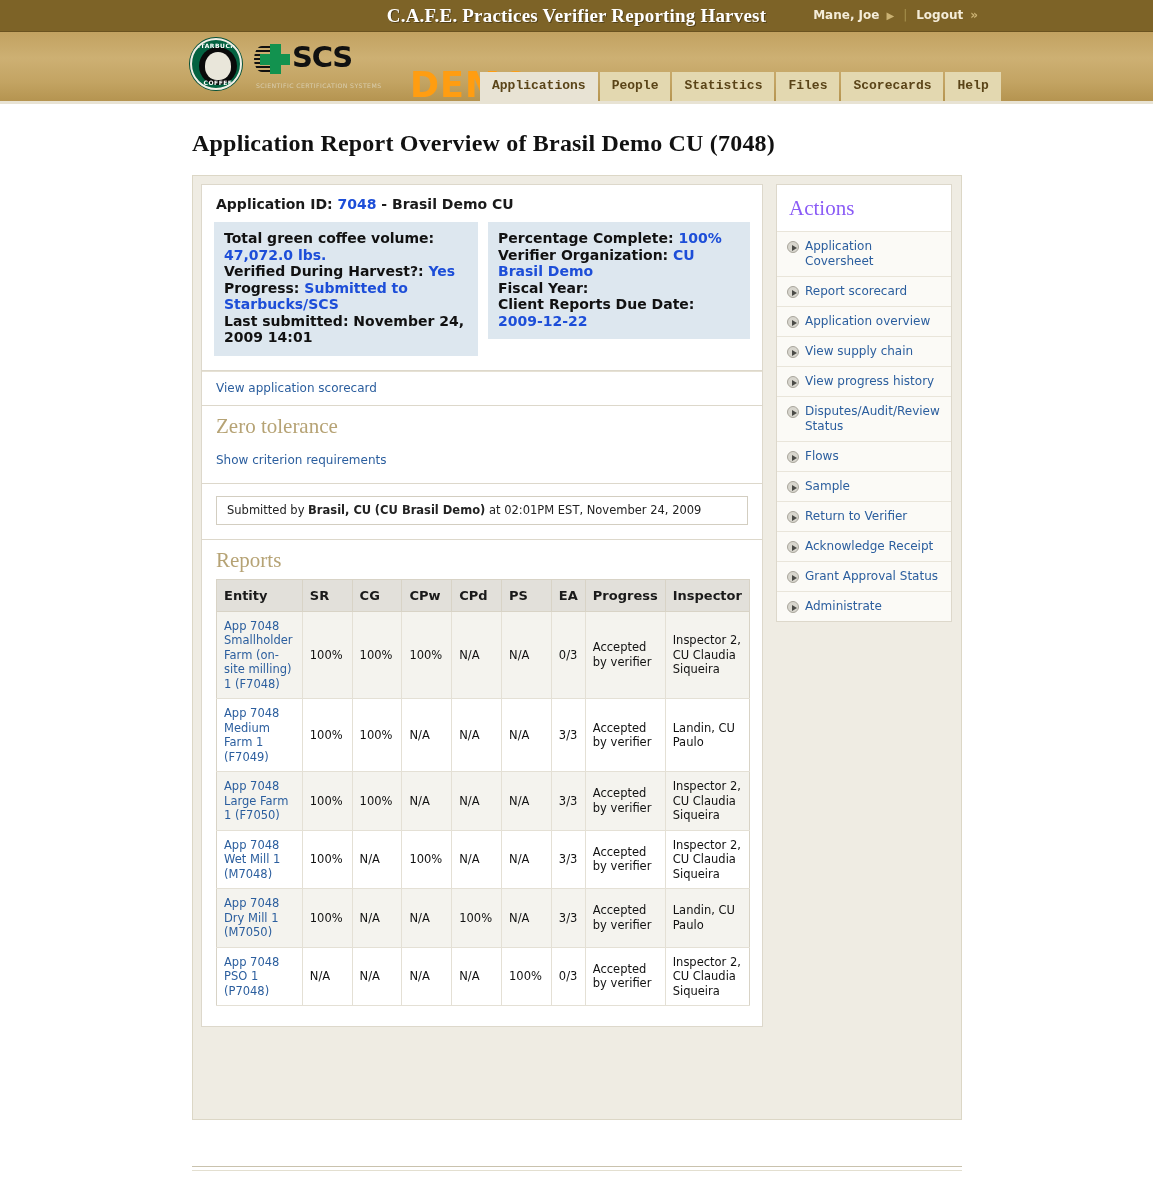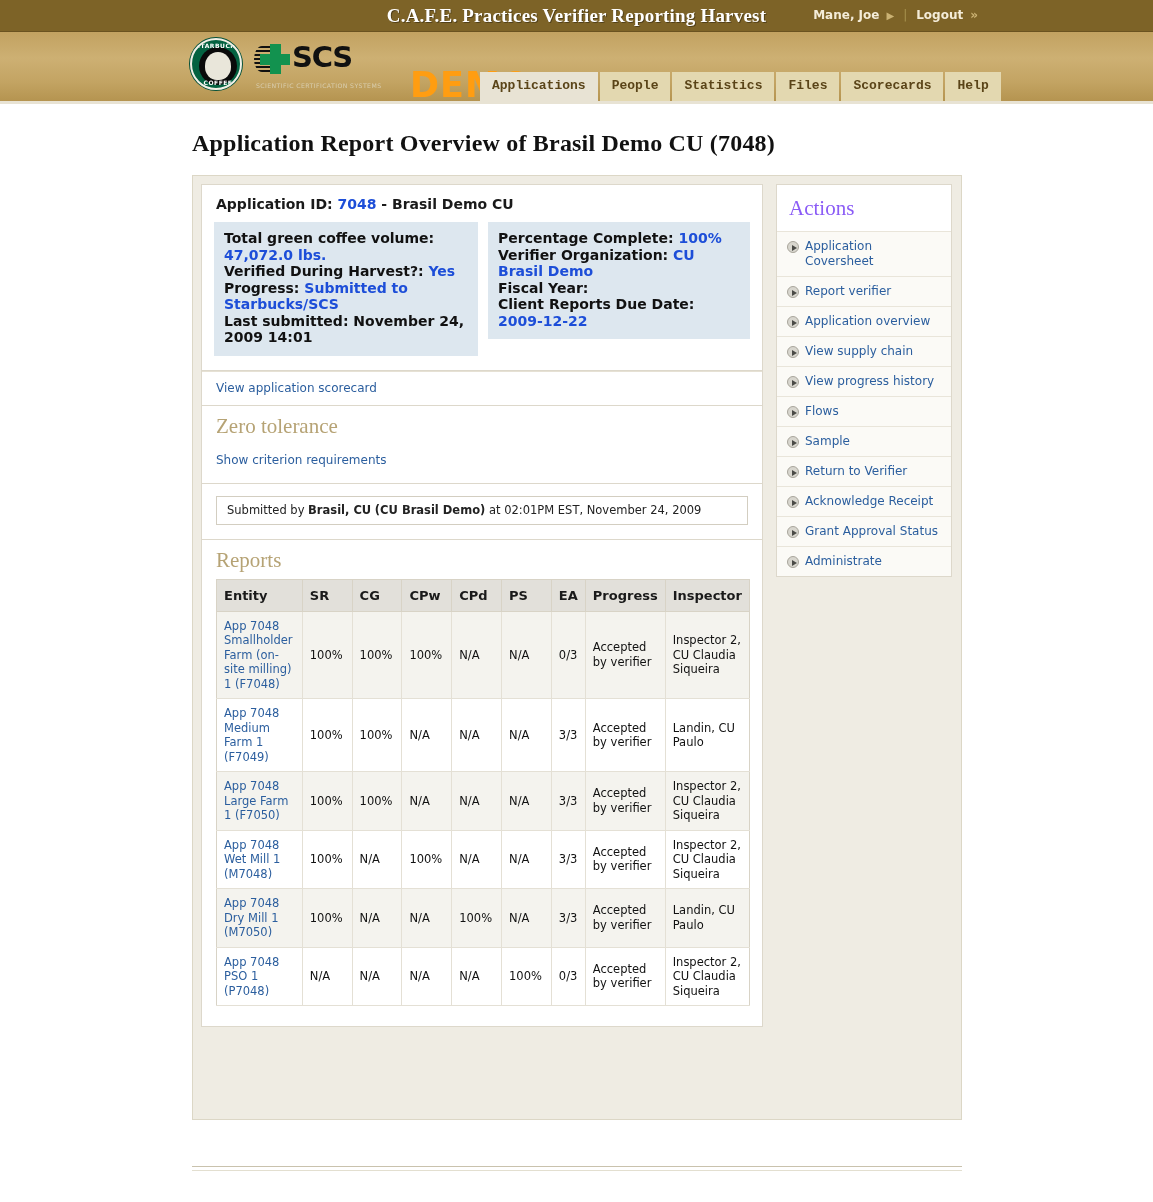--- a/index.html
+++ b/index.html
@@ -567,33 +567,37 @@
     <div class="col-side">
       <div class="actions-box">
         <div class="actions-title">Actions</div>
         <div id="actions-list">
             <div class="action-item">
               <span class="play-icon"></span>
               <span class="action-label">Application Coversheet</span>
             </div>
             <div class="action-item">
               <span class="play-icon"></span>
-              <span class="action-label">Report verifier</span>
+              <span class="action-label">Report scorecard</span>
             </div>
             <div class="action-item">
               <span class="play-icon"></span>
               <span class="action-label">Application overview</span>
             </div>
             <div class="action-item">
               <span class="play-icon"></span>
               <span class="action-label">View supply chain</span>
             </div>
             <div class="action-item">
               <span class="play-icon"></span>
               <span class="action-label">View progress history</span>
+            </div>
+            <div class="action-item">
+              <span class="play-icon"></span>
+              <span class="action-label">Disputes/Audit/Review Status</span>
             </div>
             <div class="action-item">
               <span class="play-icon"></span>
               <span class="action-label">Flows</span>
             </div>
             <div class="action-item">
               <span class="play-icon"></span>
               <span class="action-label">Sample</span>
             </div>
             <div class="action-item">

